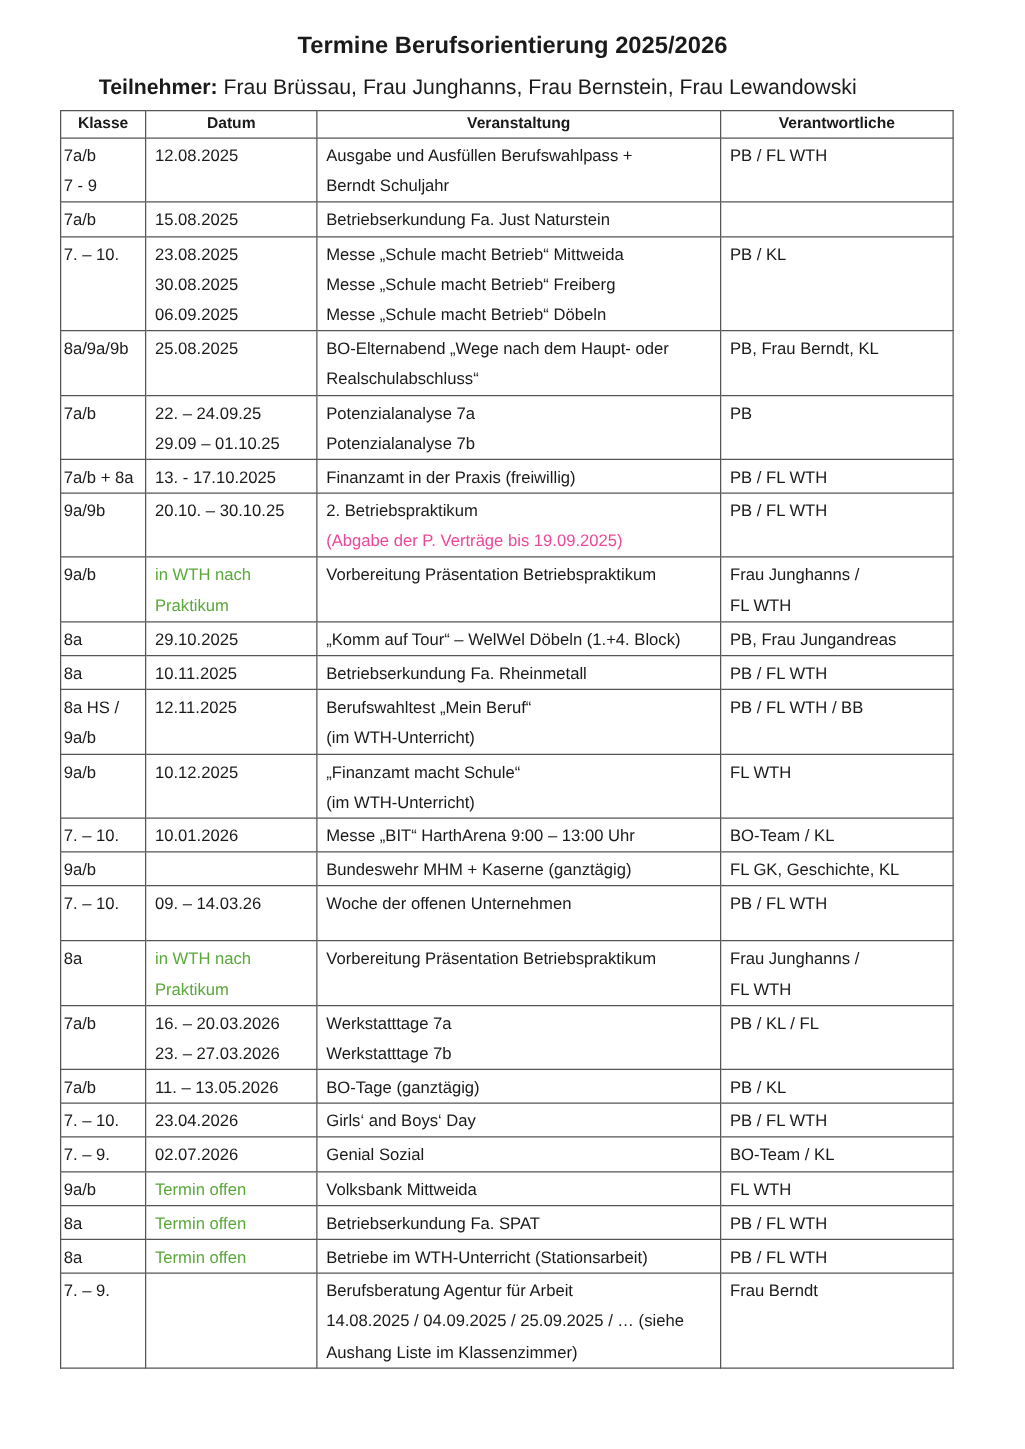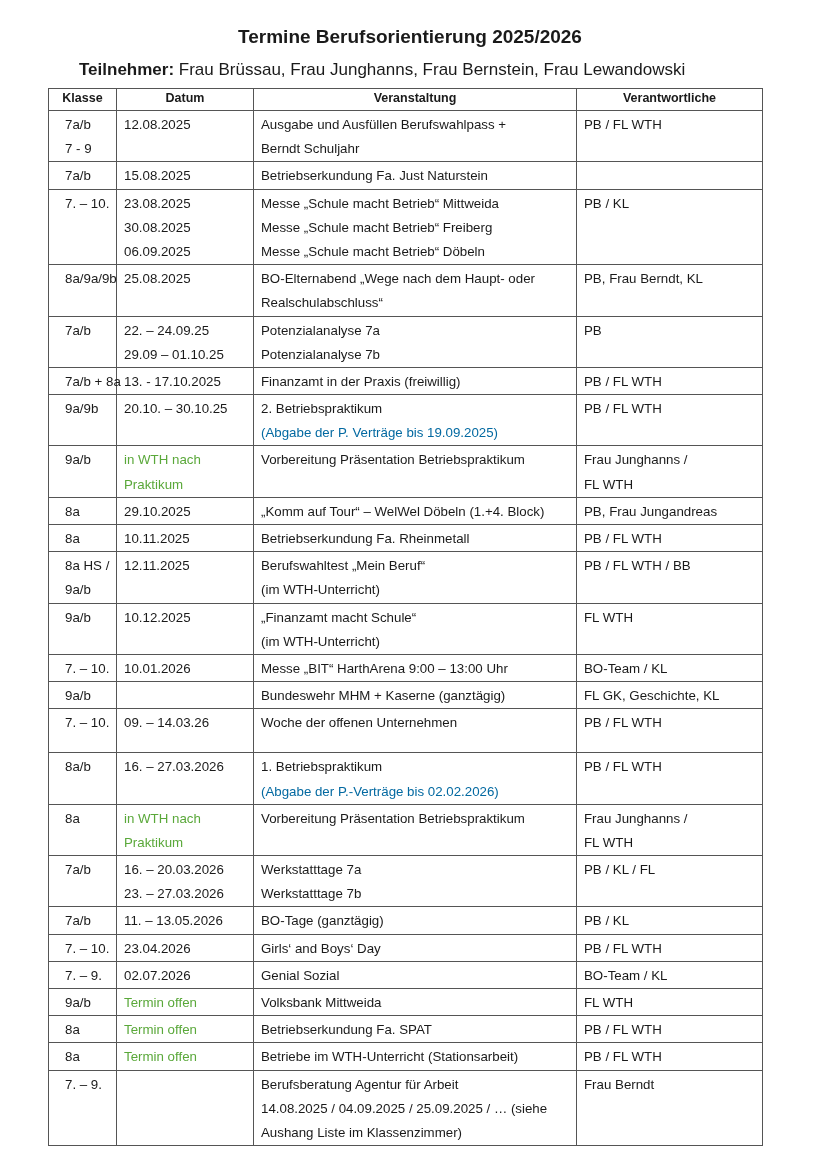--- a/index.html
+++ b/index.html
@@ -5,25 +5,25 @@
   html, body { margin: 0; padding: 0; background: #ffffff; }
   body { width: 820px; height: 1159px; position: relative; font-family: "Liberation Sans", sans-serif; color: #1a1a1a; overflow: hidden; }
   .title { position: absolute; top: 26px; left: 0; width: 820px; text-align: center; font-size: 19px; font-weight: bold; letter-spacing: 0; }
   .participants { position: absolute; top: 60px; left: 79px; font-size: 17px; }
   .participants .lbl { font-weight: bold; }
   table { position: absolute; top: 88px; left: 48px; width: 714px; border-collapse: collapse; table-layout: fixed; font-size: 13.3px; }
   th, td { border: 1px solid #555; vertical-align: top; padding: 0; }
   th { font-weight: bold; text-align: center; height: 21px; line-height: 18px; font-size: 12.5px; }
   td { padding-top: 2px; }
   td .ln { display: block; line-height: 24.2px; height: 24.2px; white-space: nowrap; }
-  td.c-klasse { padding-left: 16px; }
+  td.c-klasse { padding-left: 2px; }
   td.c-datum, td.c-veran, td.c-verant { padding-left: 7px; }
   col.k { width: 68px; } col.d { width: 137px; } col.v { width: 323px; } col.r { width: 186px; }
   .green { color: #5aa83a; }
-  .red { color: #0369a1; }
+  .red { color: #ec4899; }
 </style>
 </head>
 <body>
 
 <div class="title">Termine Berufsorientierung 2025/2026</div>
 <div class="participants"><span class="lbl">Teilnehmer:</span><span> Frau Brüssau, Frau Junghanns, Frau Bernstein, Frau Lewandowski</span></div>
 
 <table>
   <colgroup>
       <col class="k">
@@ -258,35 +258,20 @@
         <td class="c-datum">
           <span class="ln">09. – 14.03.26</span>
         </td>
         <td class="c-veran">
           <span class="ln">Woche der offenen Unternehmen</span>
         </td>
         <td class="c-verant">
           <span class="ln">PB / FL WTH</span>
         </td>
       </tr>
-      <tr style="height: 48px;">
-        <td class="c-klasse">
-          <span class="ln">8a/b</span>
-        </td>
-        <td class="c-datum">
-          <span class="ln">16. – 27.03.2026</span>
-        </td>
-        <td class="c-veran">
-          <span class="ln">1. Betriebspraktikum</span>
-          <span class="ln red">(Abgabe der P.-Verträge bis 02.02.2026)</span>
-        </td>
-        <td class="c-verant">
-          <span class="ln">PB / FL WTH</span>
-        </td>
-      </tr>
       <tr style="height: 49px;">
         <td class="c-klasse">
           <span class="ln">8a</span>
         </td>
         <td class="c-datum">
           <span class="ln green">in WTH nach</span>
           <span class="ln green">Praktikum</span>
         </td>
         <td class="c-veran">
           <span class="ln">Vorbereitung Präsentation Betriebspraktikum</span>

